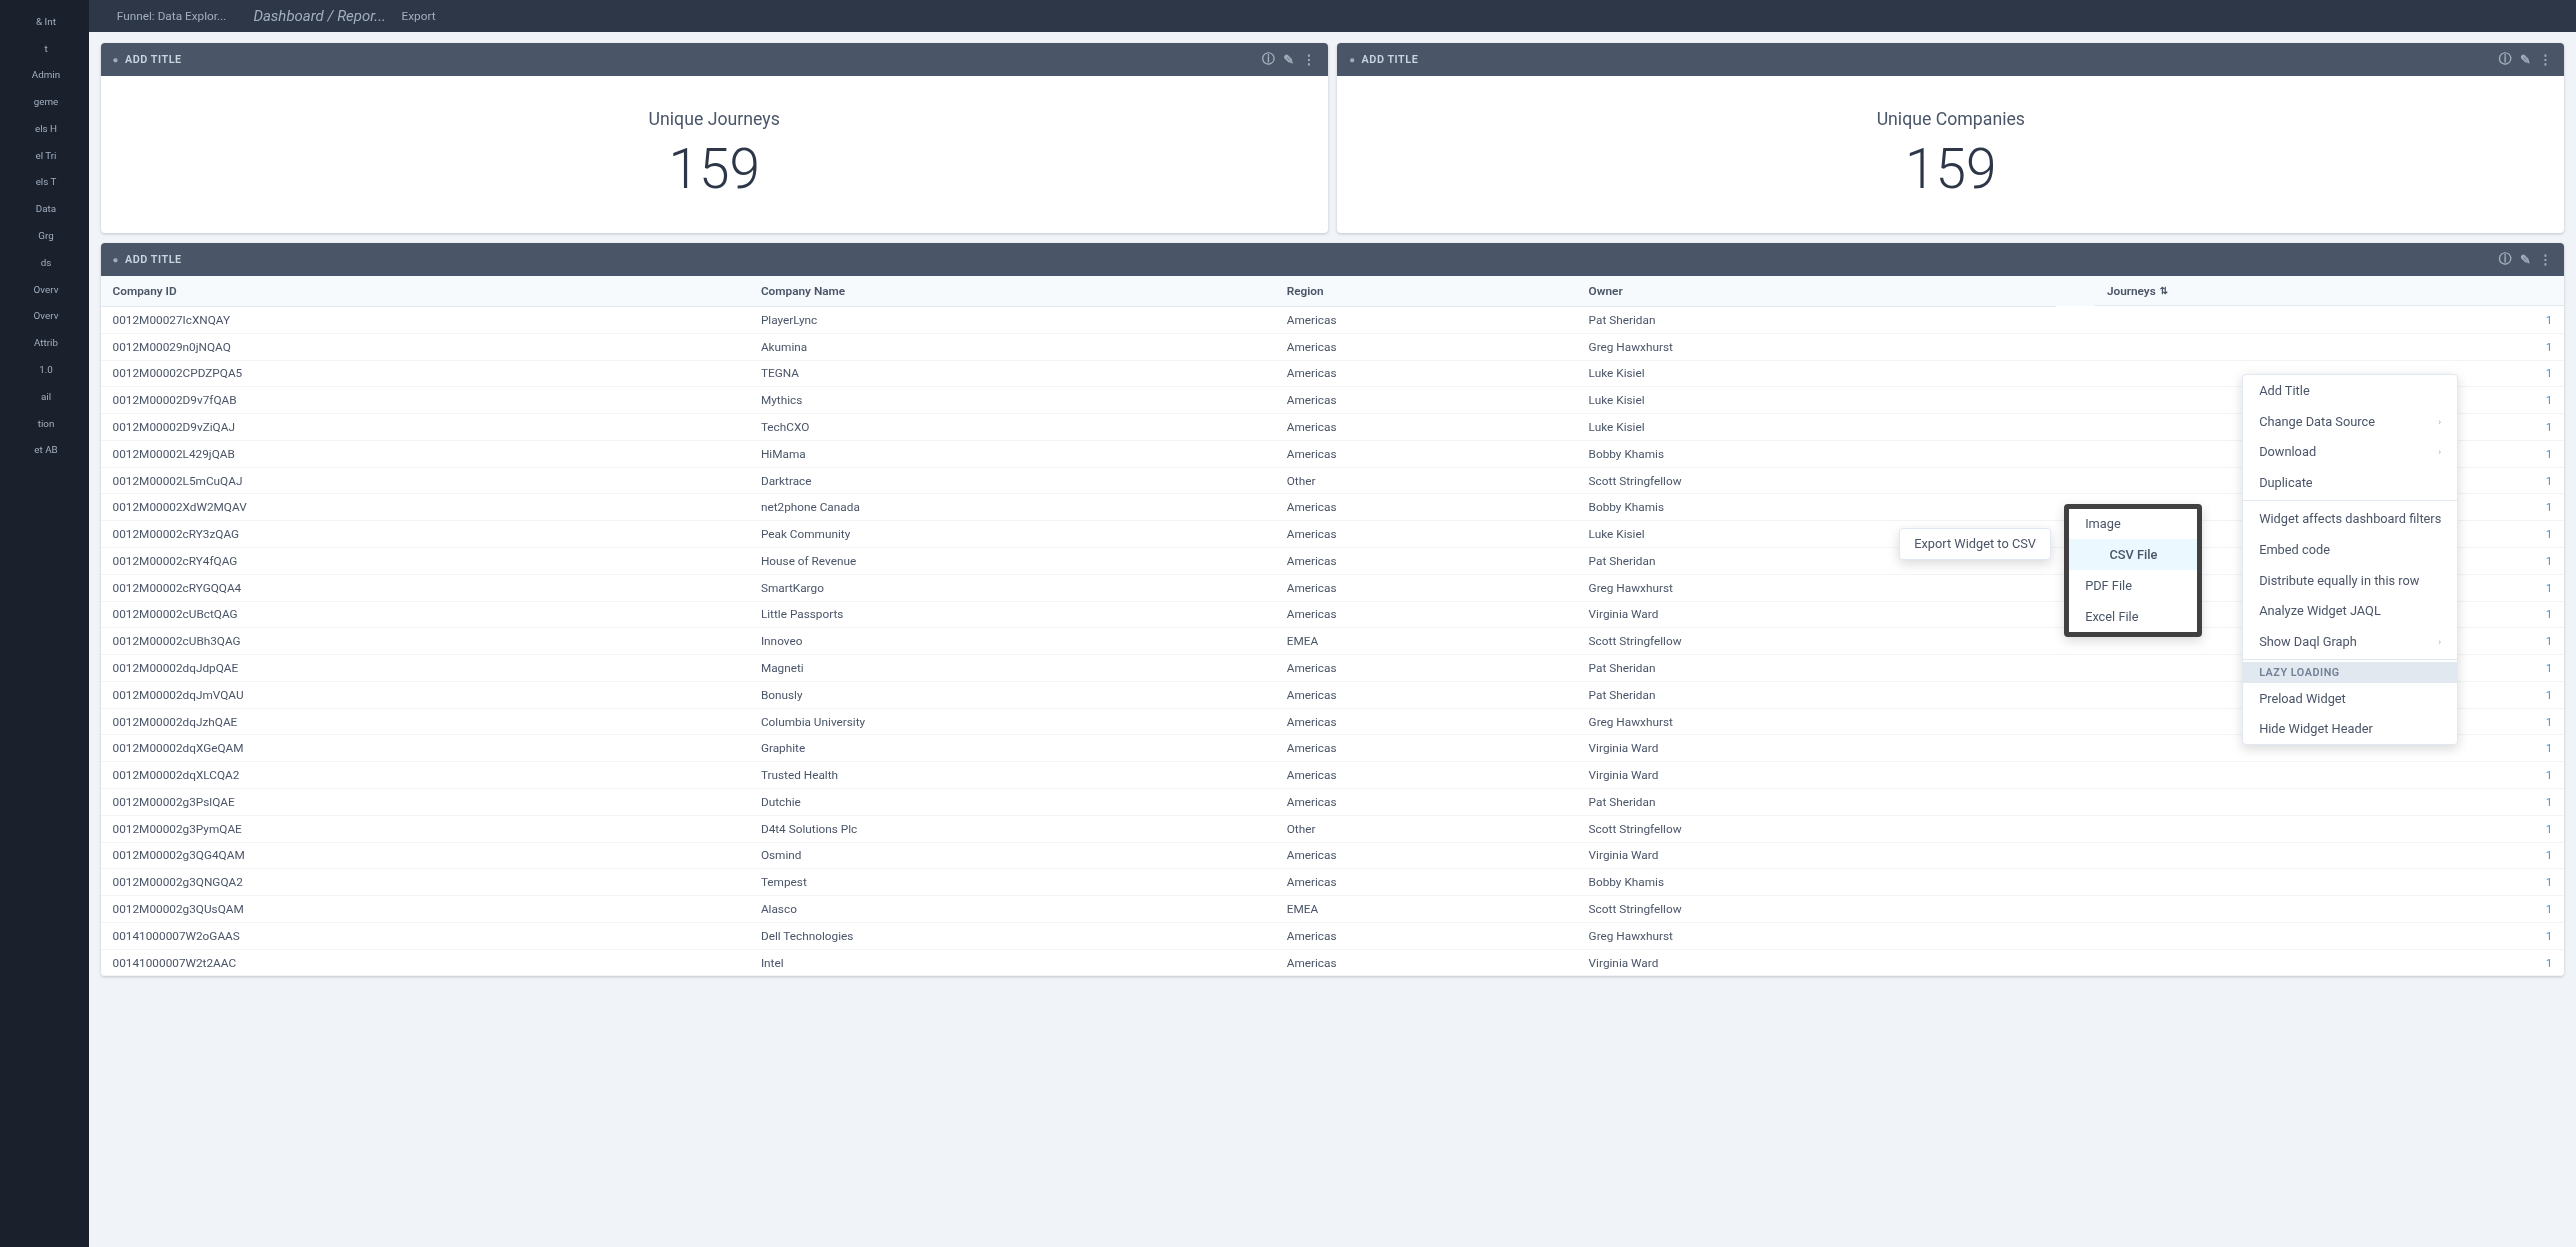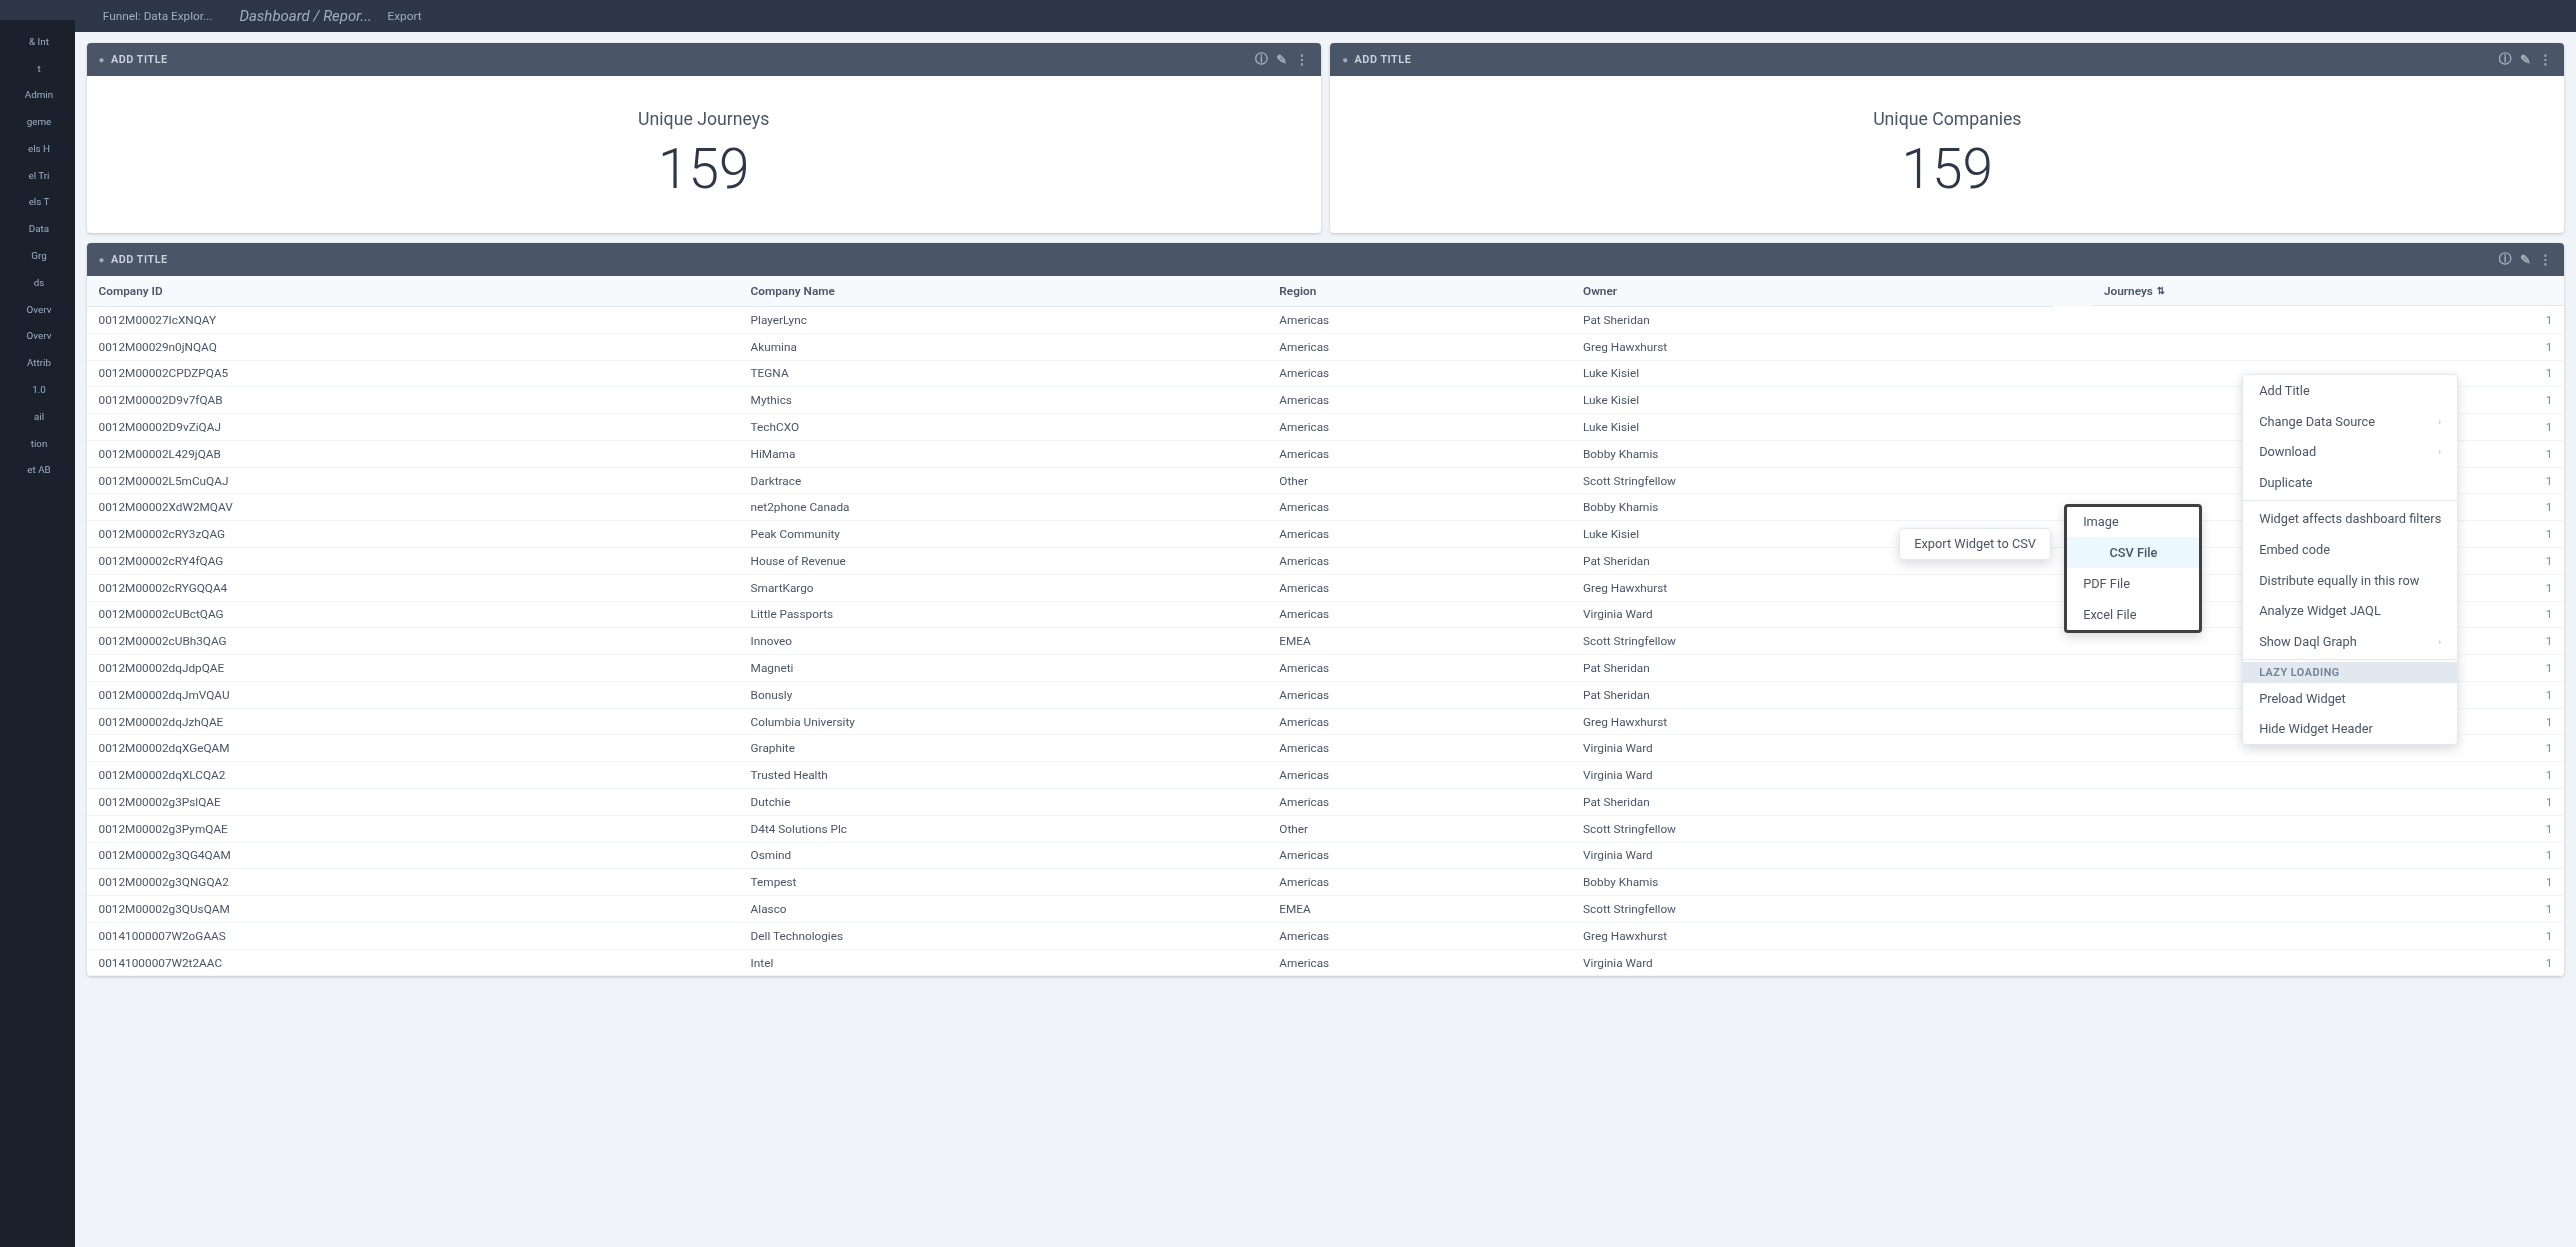--- a/index.html
+++ b/index.html
@@ -5,28 +5,27 @@
     * { box-sizing: border-box; margin: 0; padding: 0; }
     body {
       font-family: -apple-system, BlinkMacSystemFont, 'Segoe UI', Roboto, sans-serif;
       background: #2d3748;
       display: flex;
       height: 100vh;
       overflow: hidden;
     }
 
     .sidebar {
-      width: 75px;
+      width: 89px;
       background: #1a202c;
       display: flex;
       flex-direction: column;
       align-items: center;
       padding: 7.9px 0;
       flex-shrink: 0;
-      margin-top: 20px;
     }
 
     .sidebar-item {
       width: 100%;
       padding: 7.9px 5.9px;
       color: #a0aec0;
       font-size: 9.8px;
       text-align: center;
       cursor: pointer;
       border-left: 3px solid transparent;
@@ -188,21 +187,21 @@
       background: #e2e8f0;
       margin: 2px 0;
     }
 
     
     .submenu {
       position: absolute;
       left: -179px;
       top: 67px;
       background: #fff;
-      border: 3px solid #404040;
+      border: 5px solid #404040;
       border-radius: 3.9px;
       box-shadow: 0 3.9px 11.8px rgba(0,0,0,0.15);
       min-width: 138px;
       z-index: 1001;
     }
 
     .submenu-item {
       padding: 7.9px 15.7px;
       font-size: 12.8px;
       color: #4a5568;

